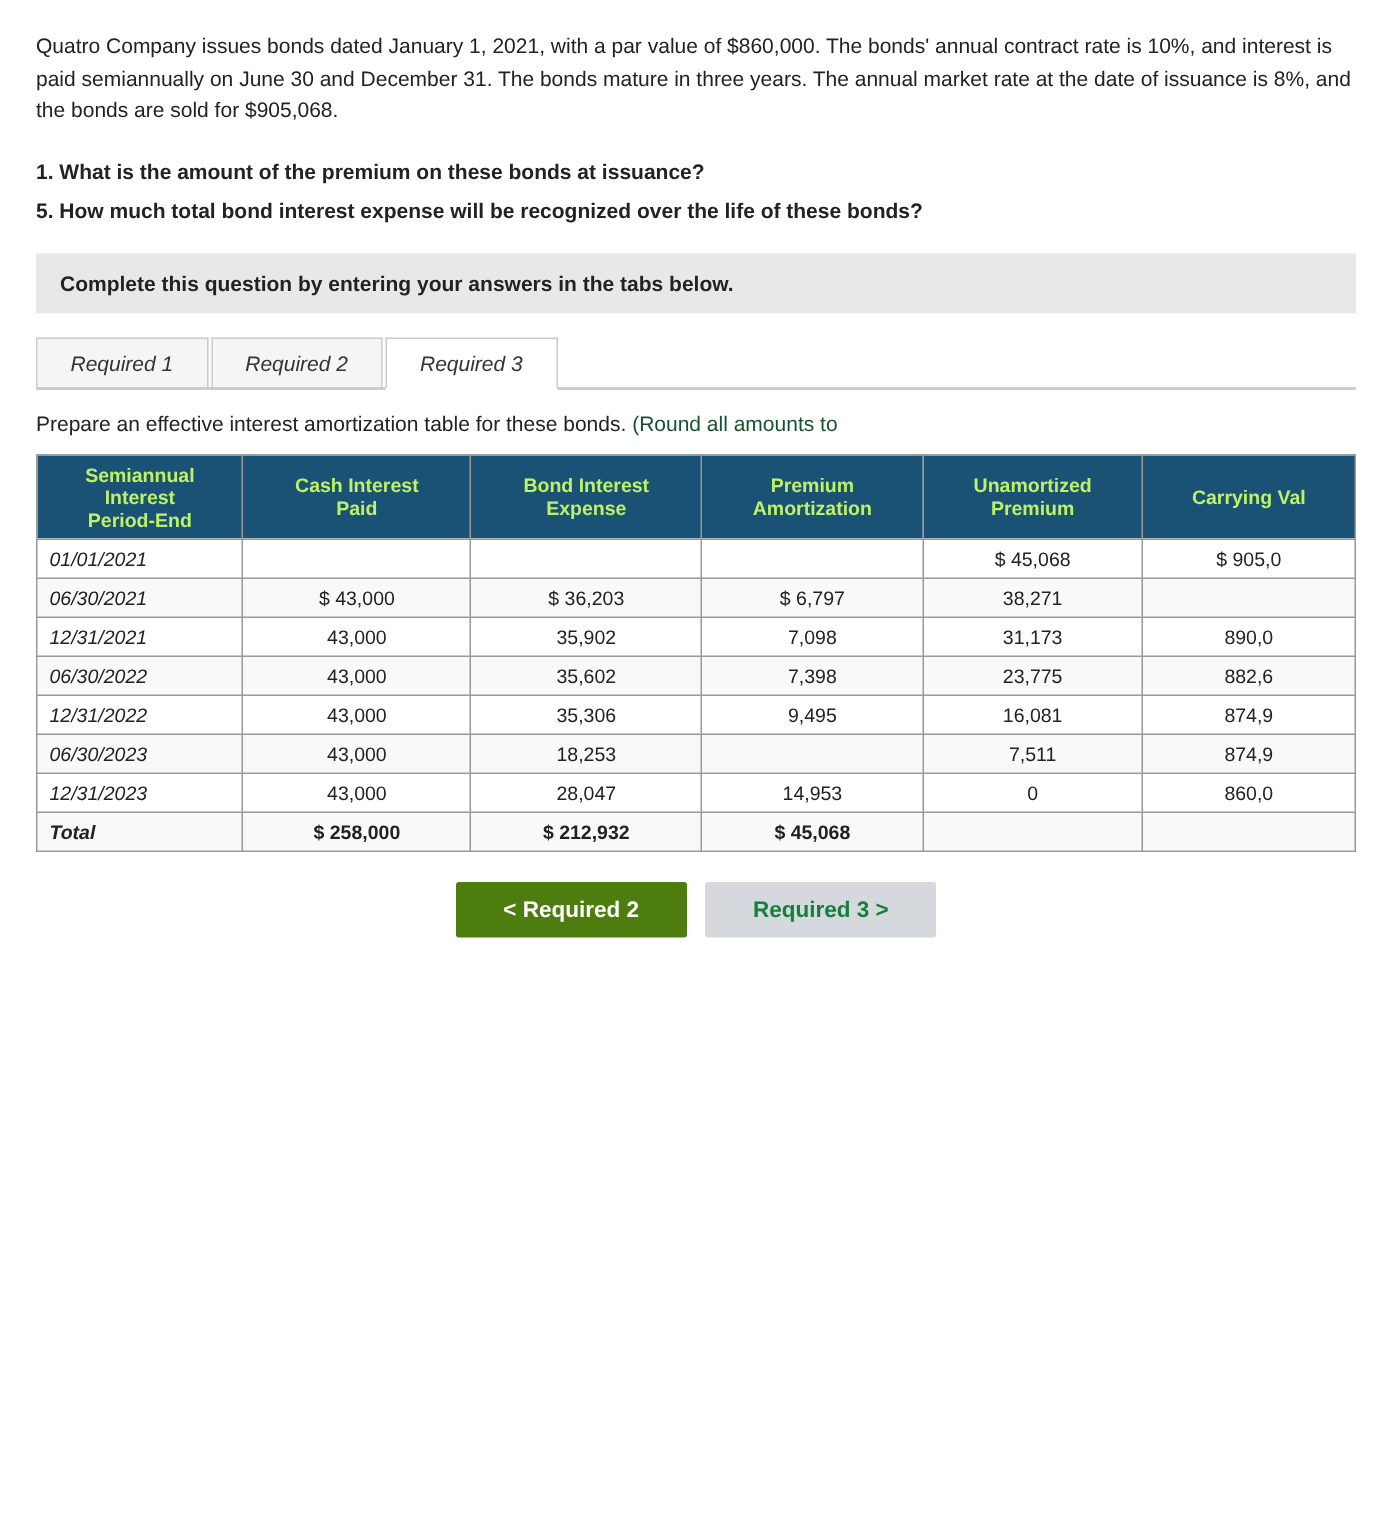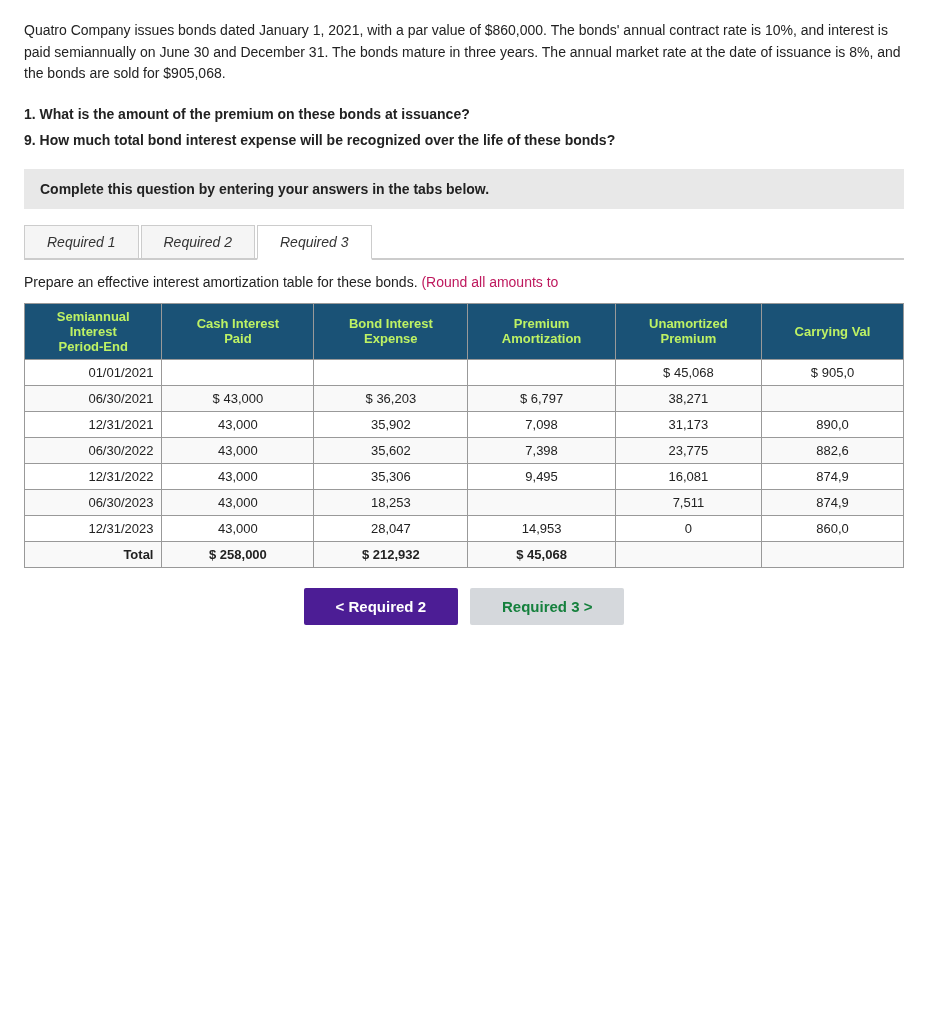--- a/index.html
+++ b/index.html
@@ -48,21 +48,21 @@
       background: #fff;
       border-bottom: 2px solid #fff;
       margin-bottom: -2px;
       font-weight: normal;
     }
     .instructions {
       font-size: 14px;
       margin-bottom: 10px;
       line-height: 1.5;
     }
-    .highlight { color: #be185d; }
+    .highlight { color: #14532d; }
     table {
       border-collapse: collapse;
       width: 100%;
       font-size: 13px;
     }
     th, td {
       border: 1px solid #999;
       padding: 5px 8px;
       text-align: center;
       white-space: nowrap;
@@ -72,52 +72,52 @@
       color: #bef264;
       font-weight: bold;
       vertical-align: middle;
     }
     tr:nth-child(even) td { background: #f9f9f9; }
     tr:nth-child(odd) td { background: #fff; }
     .total-row td {
       font-weight: bold;
       background: #fff;
     }
-    .date-col { text-align: right; }
+    .date-col { text-align: left; font-style: italic; }
     .nav-buttons {
       display: flex;
       justify-content: center;
       gap: 12px;
       margin-top: 20px;
     }
     .nav-btn {
       padding: 10px 32px;
       font-size: 15px;
       font-weight: bold;
       border: none;
       cursor: pointer;
       border-radius: 2px;
     }
     .nav-btn.blue {
-      background: #4c1d95;
+      background: #4d7c0f;
       color: #fff;
     }
     .nav-btn.gray {
       background: #d5d8dc;
       color: #15803d;
     }
   </style>
 </head>
 <body>
 
 <p class="problem-text">Quatro Company issues bonds dated January 1, 2021, with a par value of $860,000. The bonds' annual contract rate is 10%, and interest is paid semiannually on June 30 and December 31. The bonds mature in three years. The annual market rate at the date of issuance is 8%, and the bonds are sold for $905,068.</p>
 
 <div class="questions">
   <p><strong>1. What is the amount of the premium on these bonds at issuance?</strong></p>
-  <p><strong>9. How much total bond interest expense will be recognized over the life of these bonds?</strong></p>
+  <p><strong>5. How much total bond interest expense will be recognized over the life of these bonds?</strong></p>
 </div>
 
 <div class="complete-box">
   <span>Complete this question by entering your answers in the tabs below.</span>
 </div>
 
 <div class="tabs-row">
   <div class="tab">Required 1</div>
   <div class="tab">Required 2</div>
   <div class="tab active">Required 3</div>

